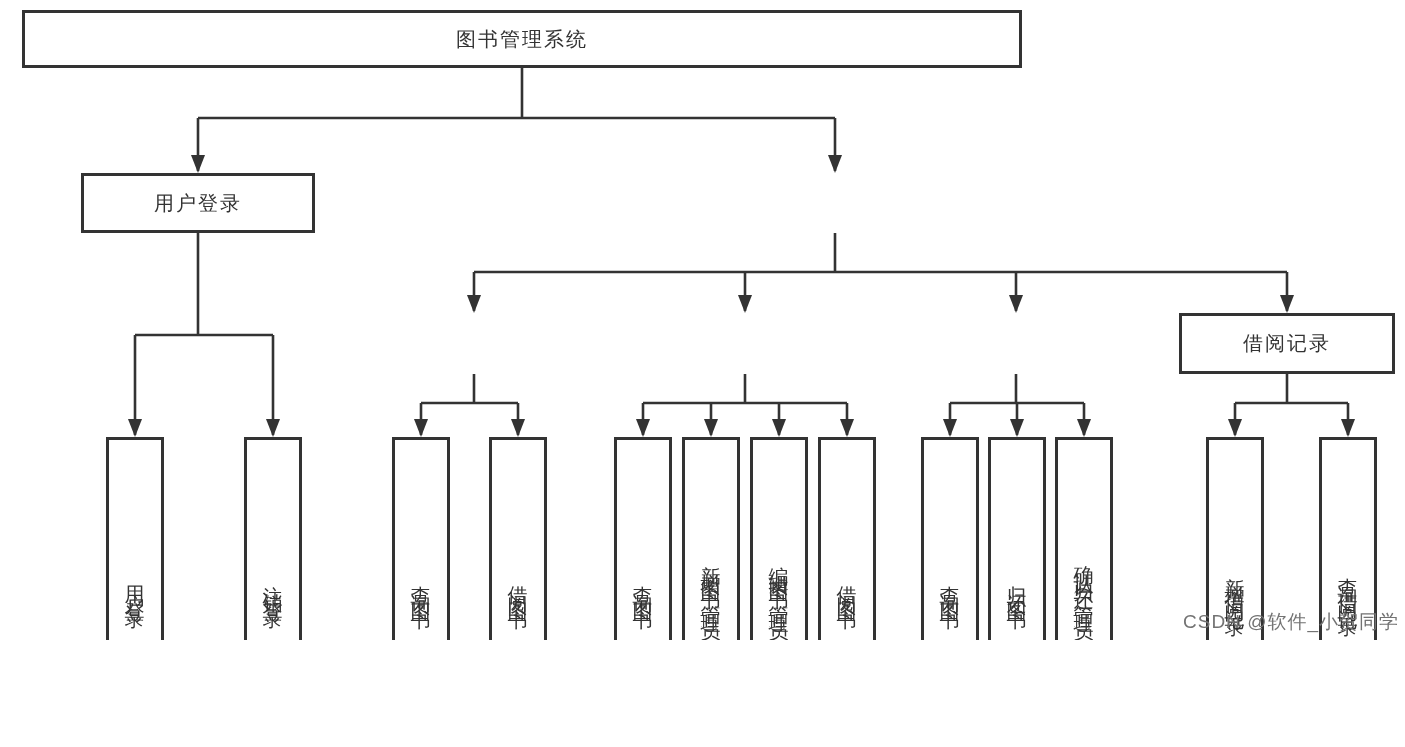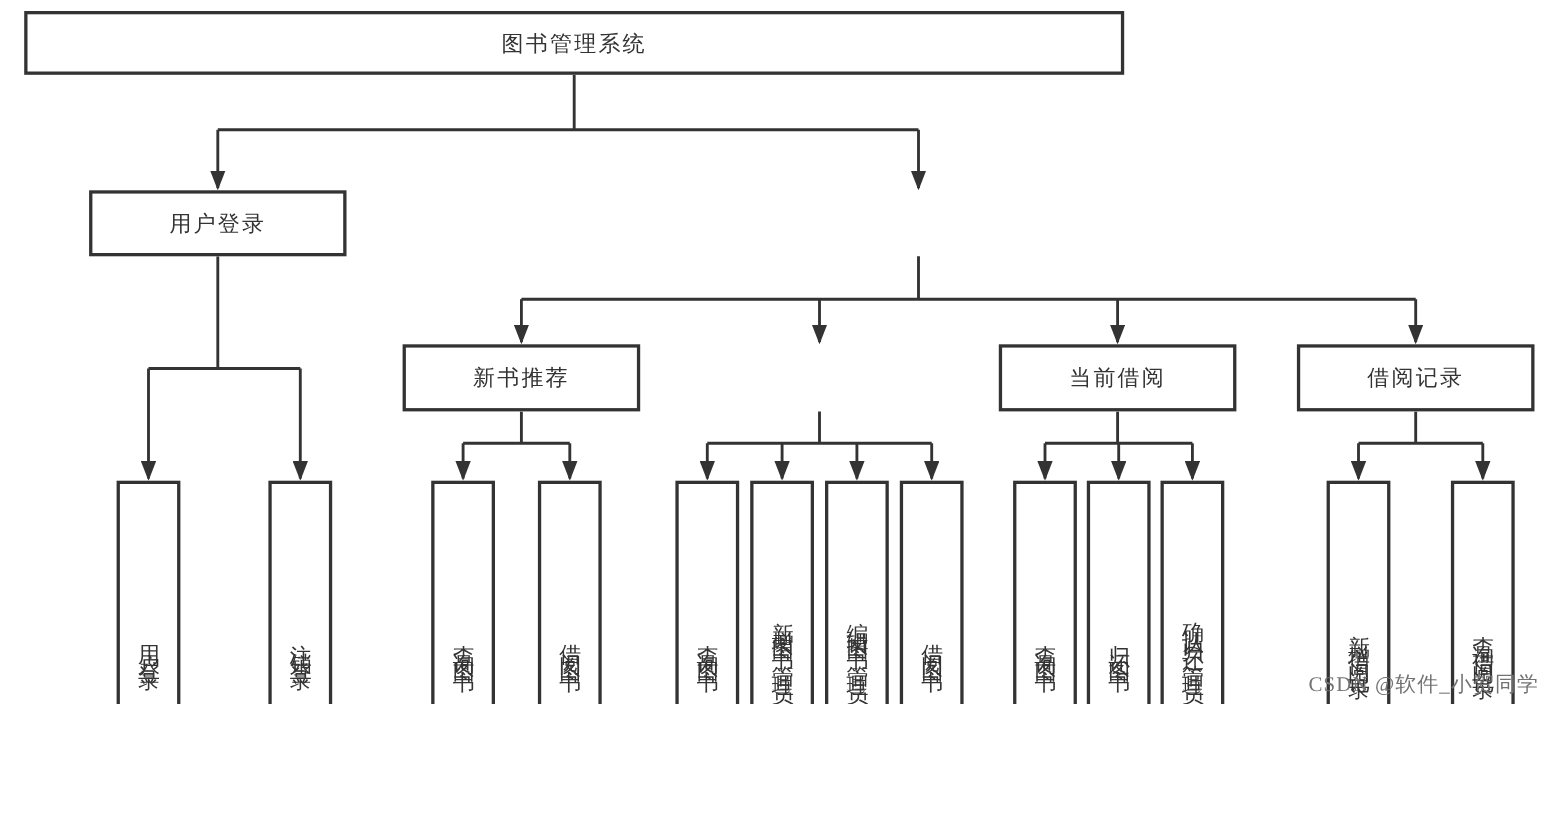--- a/index.html
+++ b/index.html
@@ -1,19 +1,19 @@
 <!DOCTYPE html>
 <html><head>
 <meta charset="utf-8">
 <style>
   html,body { margin:0; padding:0; background:#ffffff; }
   .diagram {
     position:relative; width:1405px; height:640px;
     background:#ffffff; overflow:hidden;
-    font-family:Liberation Serif, serif;
+    font-family:Liberation Sans, sans-serif;
     color:#333333;
   }
   .wires { position:absolute; left:0; top:0; width:1405px; height:747px; pointer-events:none; }
   .box {
     position:absolute; box-sizing:border-box;
     background:#ffffff; border:3px solid #333333;
     display:flex; align-items:center; justify-content:center;
     font-size:20px; letter-spacing:2px; text-align:center;
   }
   .leaf { width:58px; top:437px; height:298px; }
@@ -71,22 +71,20 @@
       <path d="M1287,374 V403 M1235,403 H1348"></path>
       <path d="M1235,403 V435" marker-end="url(#arrow)"></path>
       <path d="M1348,403 V435" marker-end="url(#arrow)"></path>
     </g>
   </svg>
 
   <div class="box" style="left:22px; top:10px; width:1000px; height:58px;">图书管理系统</div>
 
   <div class="box" style="left:81px; top:173px; width:234px; height:60px;">用户登录</div>
 
-  <div class="box" style="left:366px; top:313px; width:216px; height:61px;">新书推荐</div>
-  <div class="box" style="left:908px; top:313px; width:216px; height:61px;">当前借阅</div>
   <div class="box" style="left:1179px; top:313px; width:216px; height:61px;">借阅记录</div>
 
   <div class="box leaf" style="left:106px;">
     <span class="vtext">用户登录</span>
   </div>
   <div class="box leaf" style="left:244px;">
     <span class="vtext">注销登录</span>
   </div>
 
   <div class="box leaf" style="left:392px;">

